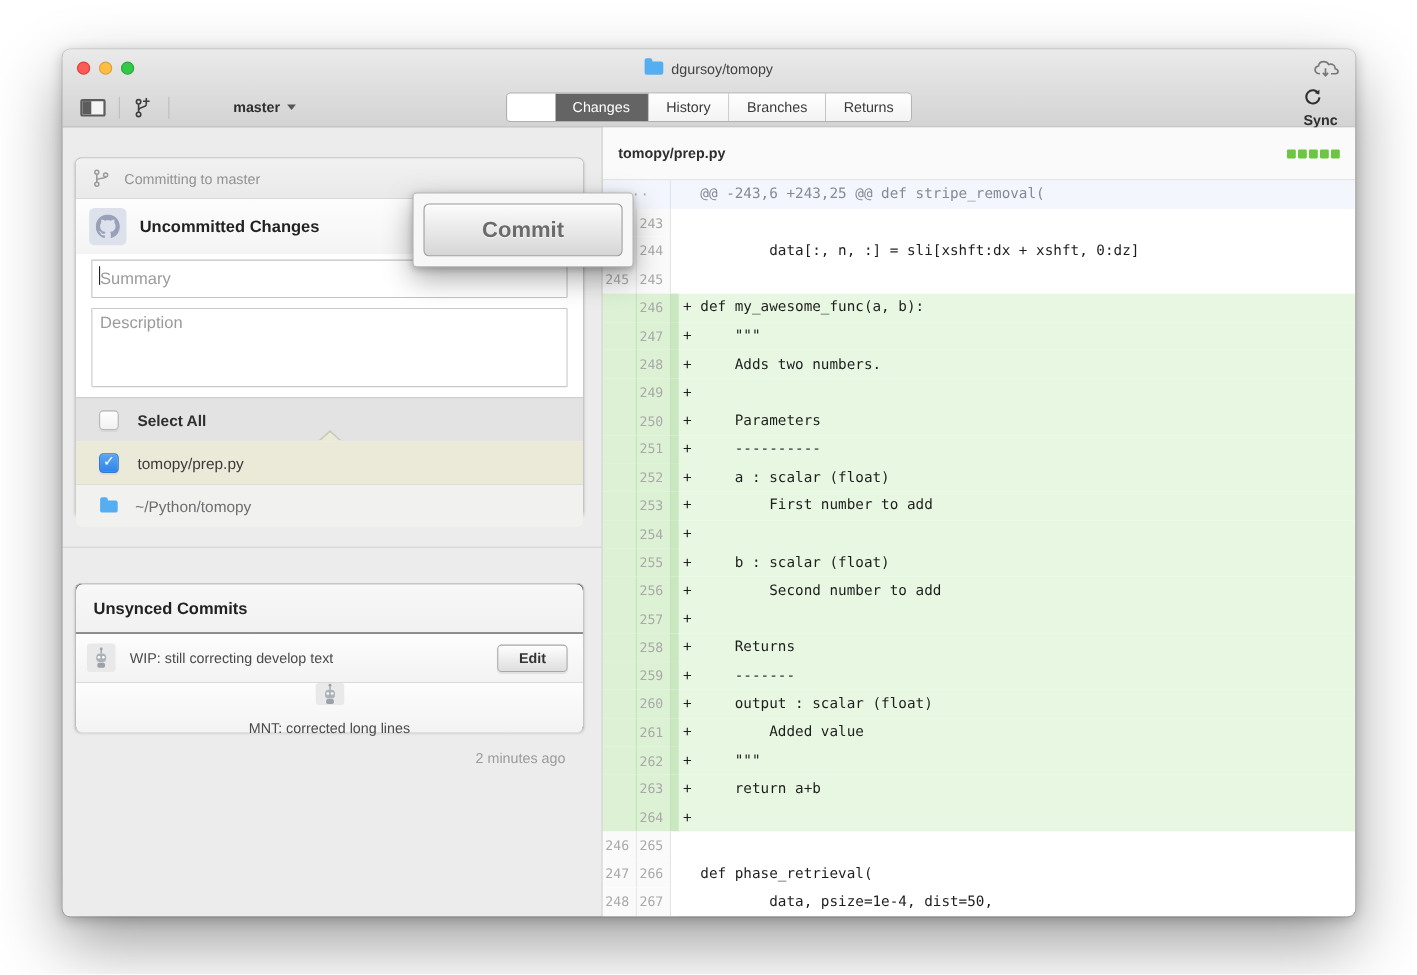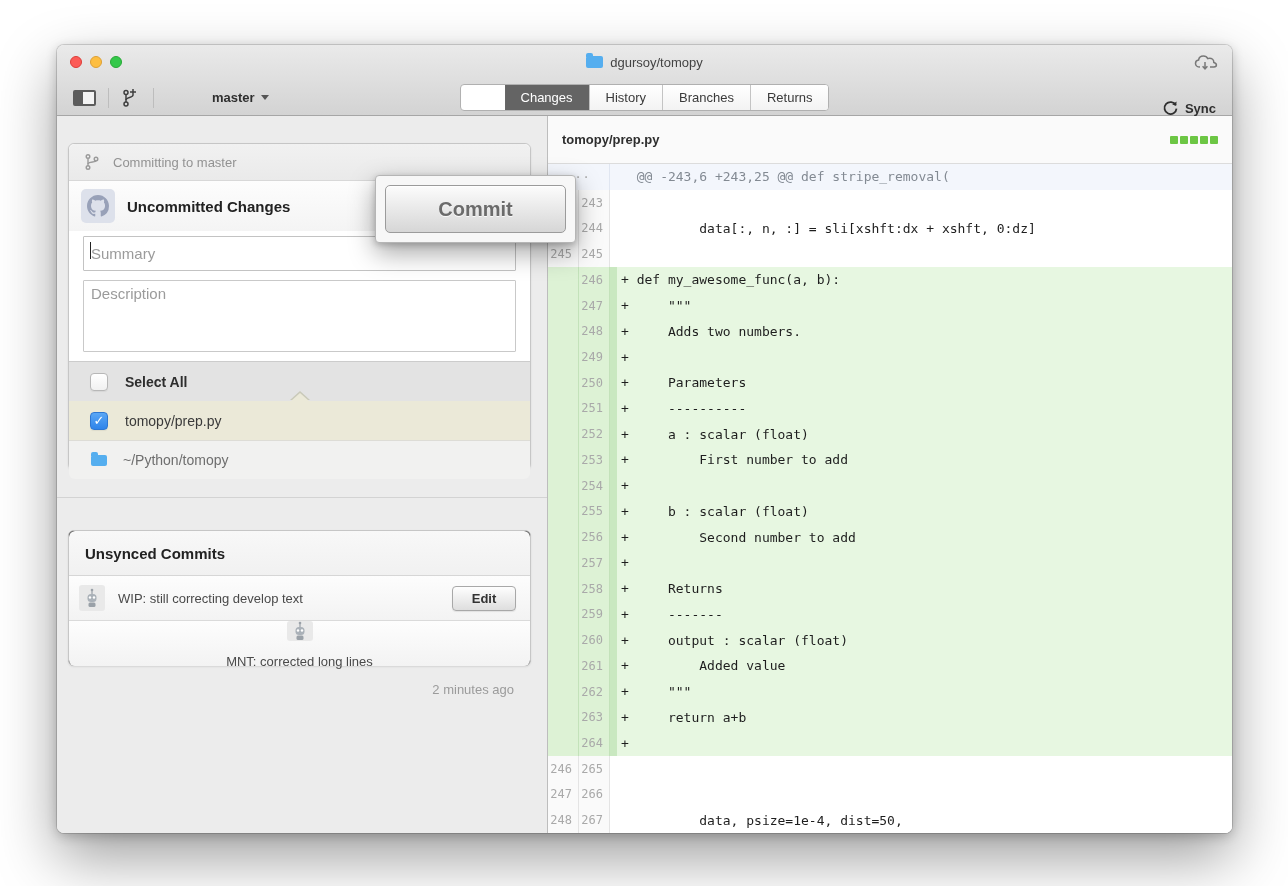--- a/index.html
+++ b/index.html
@@ -35,21 +35,21 @@
   .tb-left { position:absolute; left:16px; top:0; height:37px; display:flex; align-items:center; gap:12px; }
   .tb-sep { width:1px; height:20px; background:#bdbdbd; }
   .sidebar-toggle { width:23px; height:16px; border:2px solid #5c5c5c; border-radius:2px; position:relative; background:#f4f4f4; }
   .sidebar-toggle::before { content:""; position:absolute; left:0; top:0; bottom:0; width:8px; background:#5c5c5c; }
   .branch-sel { display:flex; align-items:center; gap:6px; font-size:13px; font-weight:700; color:#2f2f2f;margin-left:46px; }
   .caret-down { width:0; height:0; border-left:4px solid transparent; border-right:4px solid transparent; border-top:5px solid #555; }
   .tabs { position:absolute; left:50%; top:5px; transform:translateX(-50%); display:flex; border:1px solid #b0b0b0; border-radius:4px; overflow:hidden; background:#fff; }
   .tab { padding:5px 16px; font-size:13px; color:#3a3a3a; background:linear-gradient(#ffffff,#f3f3f3); border-right:1px solid #c3c3c3; cursor:default; }
   .tab:last-child { border-right:none; }
   .tab.active { background:#646464; color:#fff;margin-left:44px; }
-  .tb-right { position:absolute; right:16px; top:0; height:37px; display:flex; align-items:flex-end; gap:6px; }
+  .tb-right { position:absolute; right:16px; top:0; height:37px; display:flex; align-items:flex-start; gap:6px;flex-direction:column; }
   .sync-label { font-size:13px; font-weight:700; color:#2f2f2f; }
 
   
   .content { position:absolute; top:71px; left:0; right:0; bottom:0; display:flex; }
   .sidebar { position:relative; width:491px; background:#ececec; border-right:1px solid #bdbdbd; }
 
   .box { position:absolute; left:11px; width:463px; background:#fff; border:1px solid #c6c6c6; border-radius:6px; box-shadow:0 1px 2px rgba(0,0,0,.10); }
   .box1 { top:27px; height:327px; }
   .commit-to { height:37px; display:flex; align-items:center; gap:13px; padding:0 15px; background:linear-gradient(#f1f1f1,#eaeaea); border-bottom:1px solid #d8d8d8; border-radius:6px 6px 0 0; font-size:13px; color:#929292;text-align:right; }
   .uc-header { height:50px; display:flex; align-items:center; padding:0 12px; background:linear-gradient(#fdfdfd,#f4f4f4); }
@@ -418,20 +418,21 @@
             <div class="drow ctx">
               <div class="g">246</div>
               <div class="g">265</div>
               <div class="strip"></div>
               <div class="code">  </div>
             </div>
             <div class="drow ctx">
               <div class="g">247</div>
               <div class="g">266</div>
               <div class="strip"></div>
+              <div class="code">  def phase_retrieval(</div>
             </div>
             <div class="drow ctx">
               <div class="g">248</div>
               <div class="g">267</div>
               <div class="strip"></div>
               <div class="code">          data, psize=1e-4, dist=50,</div>
             </div>
           </div>
       </div>
     </div>

